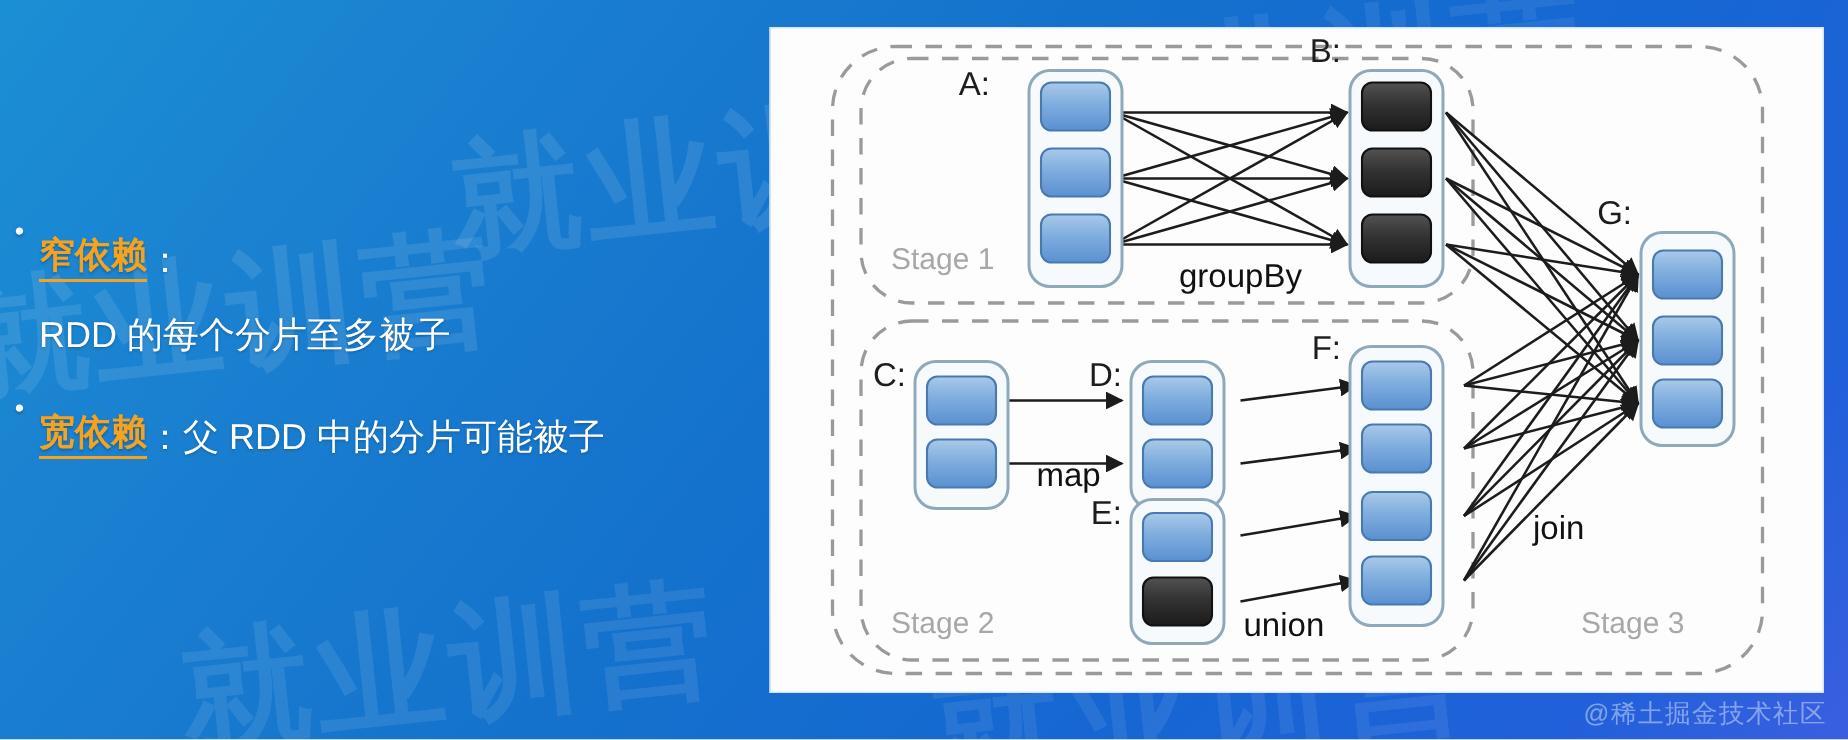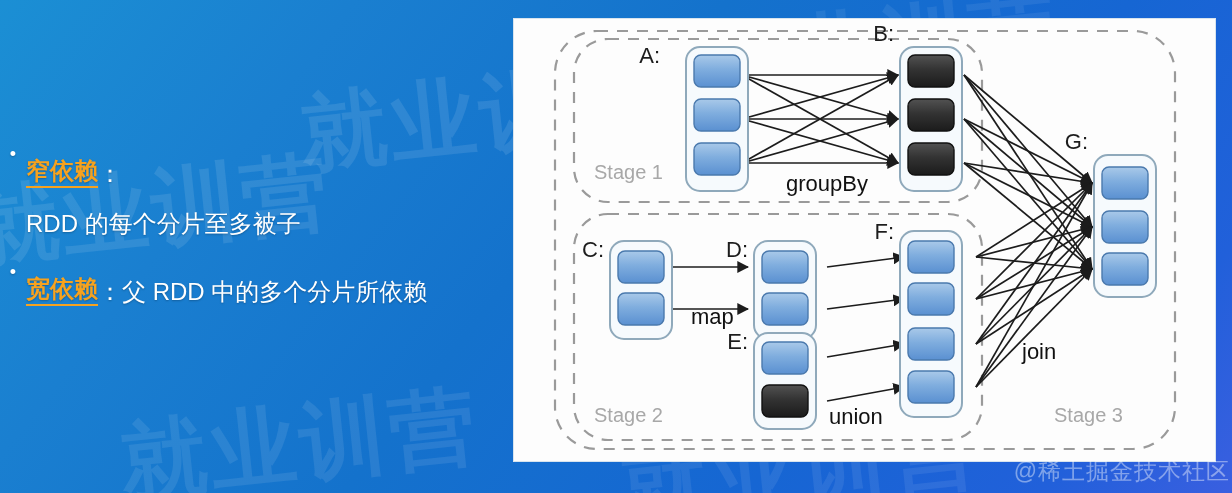--- a/index.html
+++ b/index.html
@@ -89,23 +89,23 @@
     stroke-dasharray: 11 9; stroke-linecap: butt;
   }
   .rdd-box {
     fill: #f6fafd; stroke: #8fa9bb; stroke-width: 2;
   }
   .edge { stroke: #1c1c1c; stroke-width: 1.7; fill: none; }
 
   
   #corner-wm {
     position: absolute;
-    right: 2px; bottom: 6px;
+    right: 14px; bottom: 6px;
     color: rgba(255,255,255,0.42);
-    font-size: 23px;
+    font-size: 17px;
     letter-spacing: 1px;
     white-space: nowrap;
     user-select: none;
   }
 </style>
 </head>
 <body>
 
 <div id="slide">
 
@@ -129,21 +129,21 @@
         </div>
       </div>
     </div>
 
     <div class="bullet-line">
       <div class="bullet-dot">•</div>
       <div class="bullet-body">
         <div class="b-row">
           <span class="kw">宽依赖</span>
             <span>：</span>
-            <span>父 RDD 中的多个分片所依赖</span>
+            <span>父 RDD 中的分片可能被子</span>
         </div>
       </div>
     </div>
 
   </div>
 
   <div id="panel">
     <div id="svgwrap">
       <svg viewBox="0 0 703 444" xmlns="http://www.w3.org/2000/svg">
         <defs>

